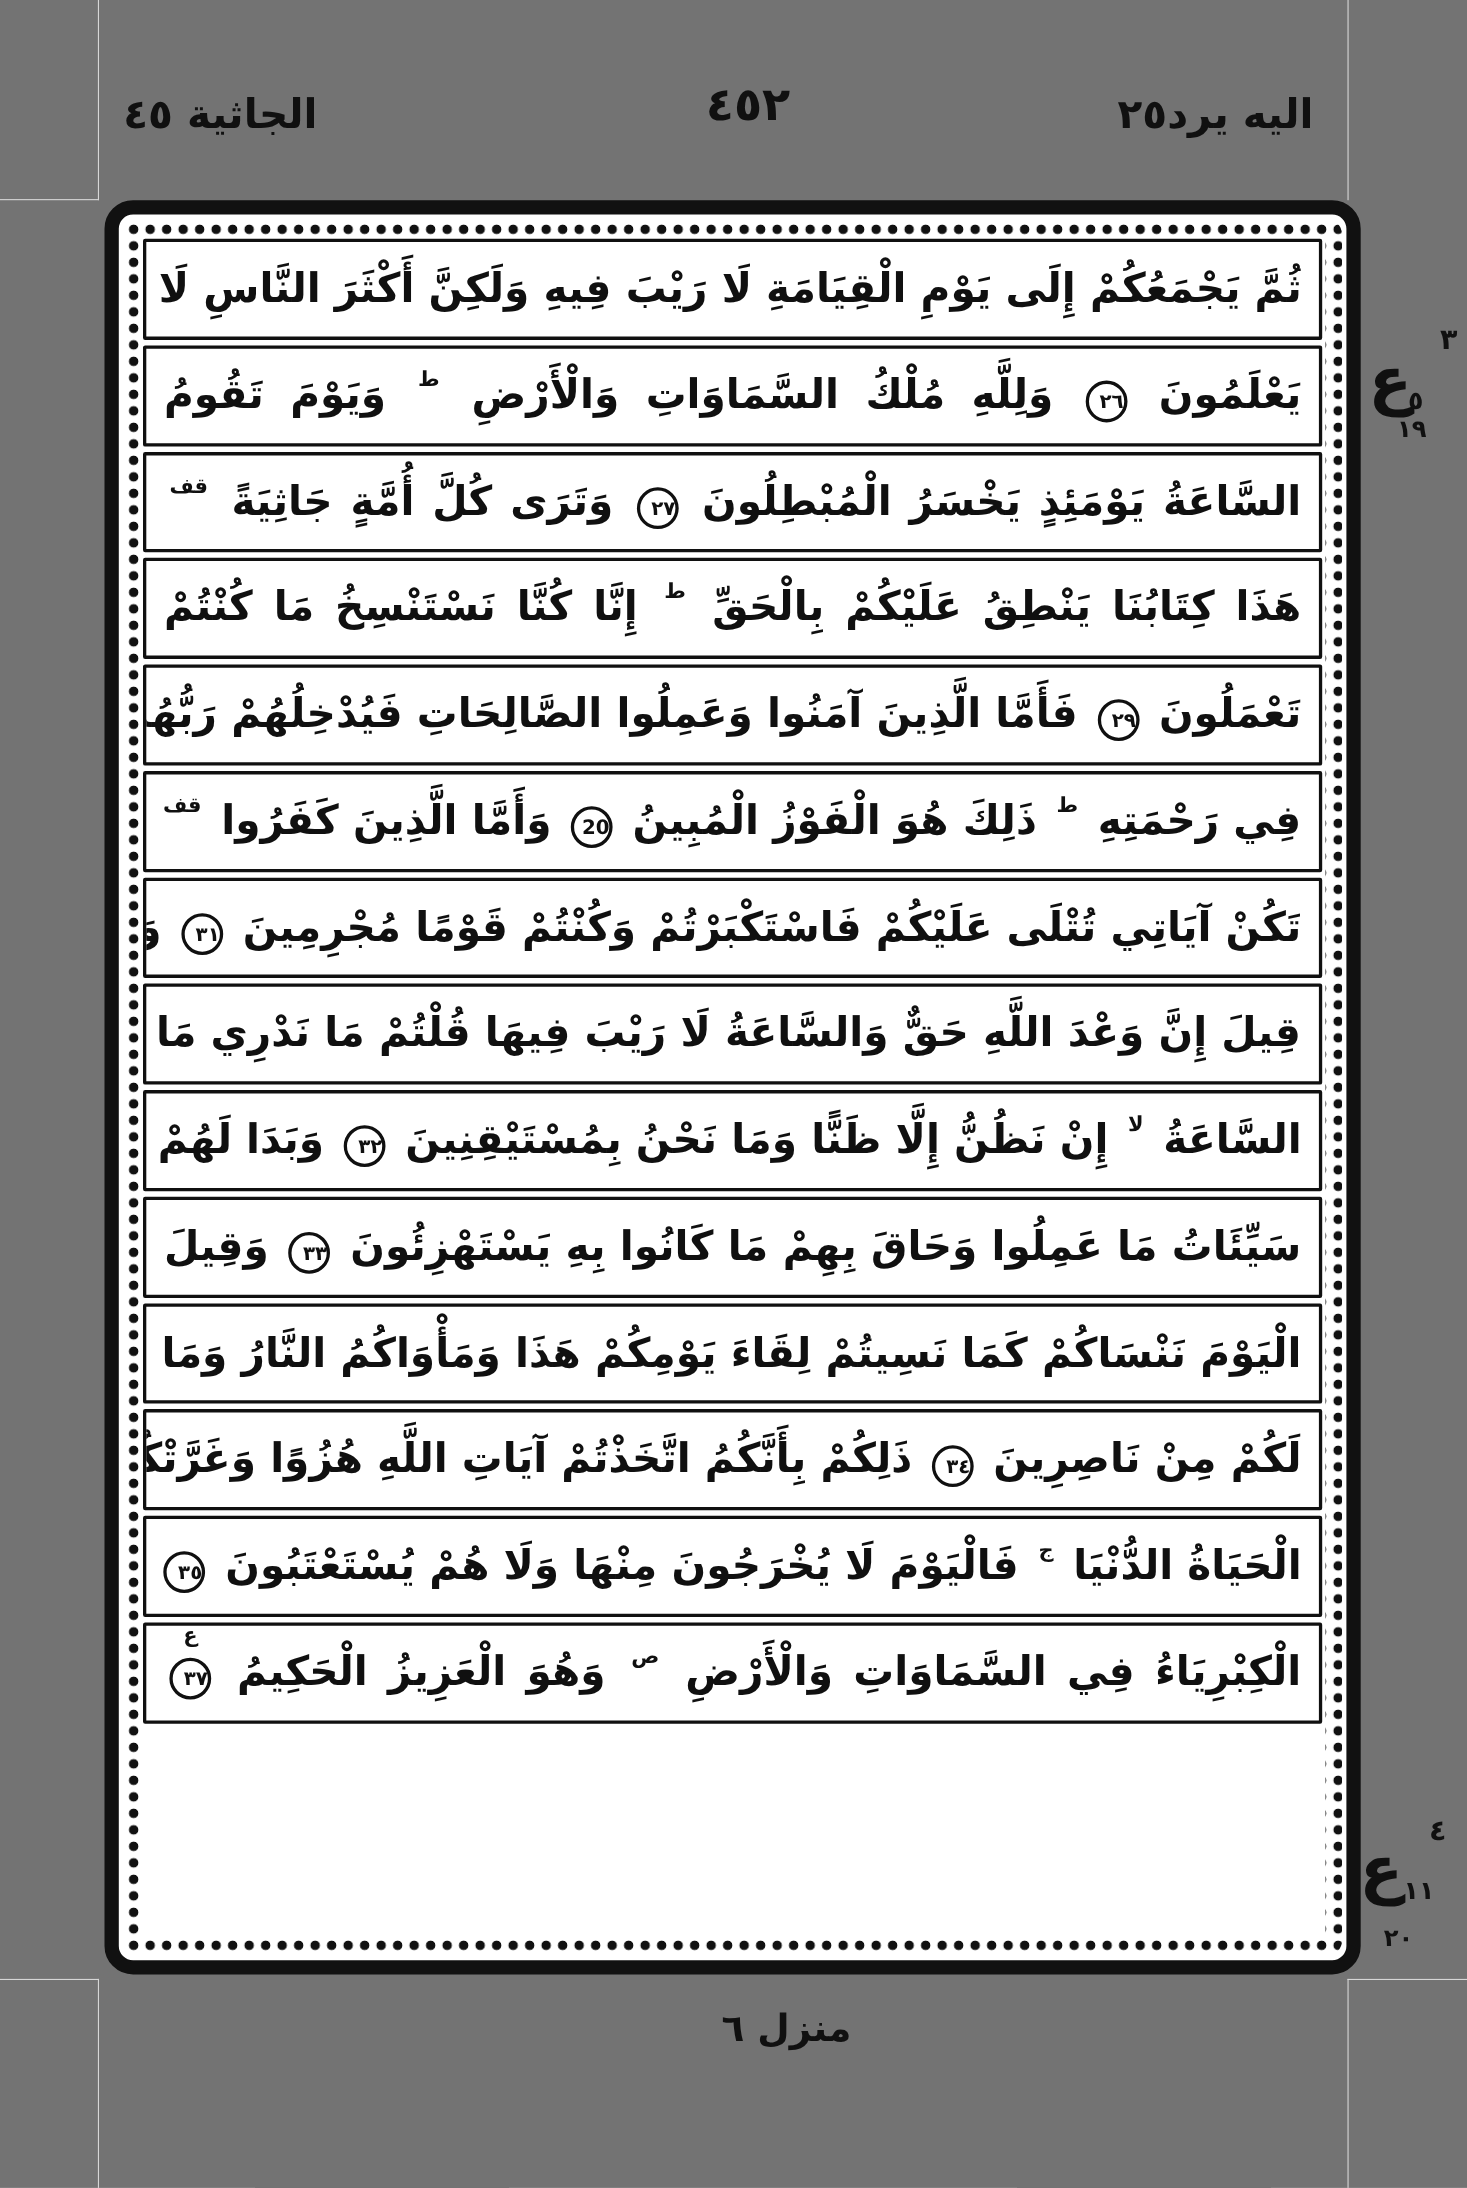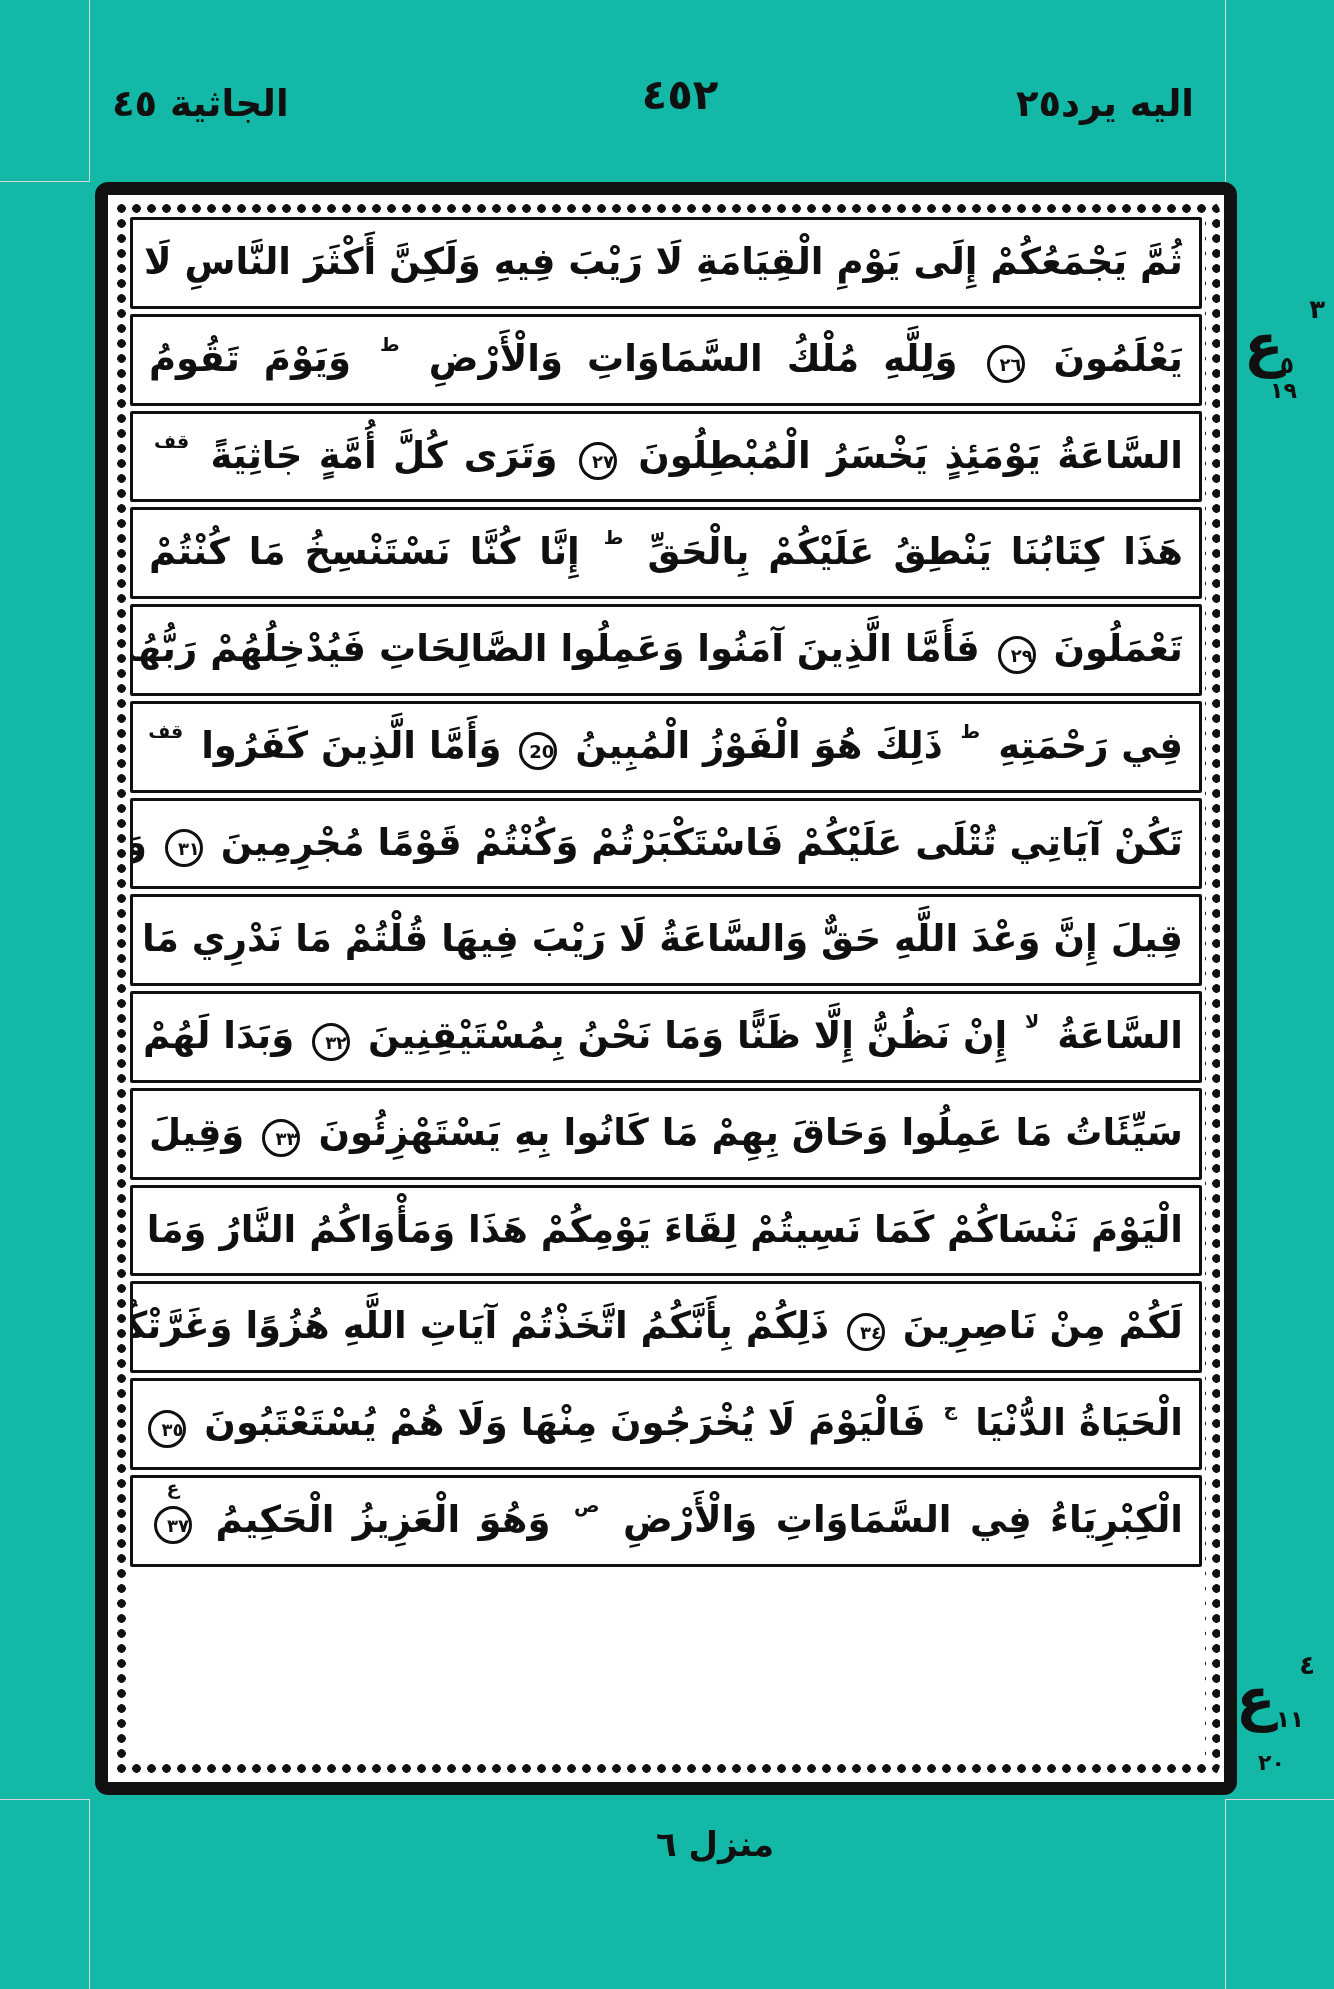--- a/index.html
+++ b/index.html
@@ -1,34 +1,34 @@
 <!DOCTYPE html>
 <html lang="ar"><head>
 <meta charset="utf-8">
 <style>
   * { margin:0; padding:0; box-sizing:border-box; }
   body { background:#fff; }
   .page {
     position:relative; width:1334px; height:1989px;
-    background:#14b8a6; overflow:hidden;
+    background:#737373; overflow:hidden;
     font-family:"DejaVu Sans", sans-serif; color:#101010;
   }
   
   .faint { position:absolute; background:#d7d7d7; }
 
   
   .hdr { position:absolute; font-weight:bold; direction:rtl; white-space:nowrap; }
   .hdr-left  { left:112px; top:82px; font-size:37px; }
   .hdr-right { right:140px; top:82px; font-size:37px; }
   .hdr-center{ left:50%; transform:translateX(-50%); top:70px; font-size:42px; letter-spacing:26px; padding-left:26px; }
 
   
   .frame {
     position:absolute; left:95px; top:182px; width:1142px; height:1613px;
-    border:13px solid #111; border-radius:13px; background:#fff;
+    border:13px solid #111; border-radius:26px; background:#fff;
     padding:4px; display:flex;
   }
   .bead-ring {
     flex:1; display:flex; border-radius:14px;
     background-image: radial-gradient(circle, #111 4px, transparent 4.6px);
     background-size:15px 15px; background-position:2px 2px;
     padding:15px;
   }
   .rows {
     flex:1; background:#fff; display:grid;

